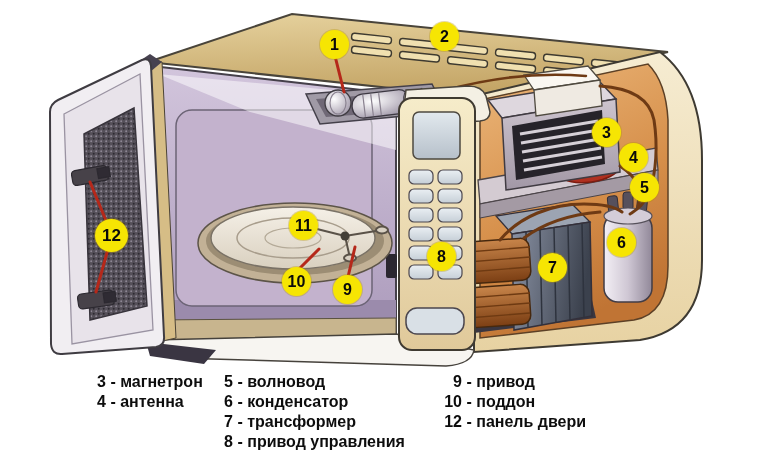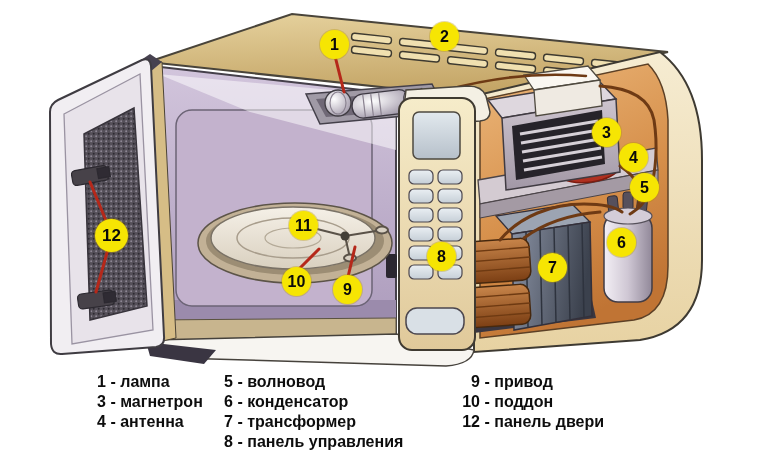--- a/index.html
+++ b/index.html
@@ -288,30 +288,29 @@
   <div class="badge" style="left:607px;top:228px">6</div>
   <div class="badge" style="left:538px;top:253px">7</div>
   <div class="badge" style="left:427px;top:242px">8</div>
   <div class="badge" style="left:333px;top:275px">9</div>
   <div class="badge" style="left:282px;top:267px">10</div>
   <div class="badge" style="left:289px;top:211px">11</div>
   <div class="badge big" style="left:95px;top:219px">12</div>
 
   <div class="legend">
     <div class="lcol lcol-1" style="left:95px">
-      <div class="lrow"><span class="lnum">1</span><span class="lsep"> - </span><span class="llab">лампа</span></div>
       <div class="lrow"><span class="lnum">3</span><span class="lsep"> - </span><span class="llab">магнетрон</span></div>
       <div class="lrow"><span class="lnum">4</span><span class="lsep"> - </span><span class="llab">антенна</span></div>
     </div>
     <div class="lcol lcol-2" style="left:222px">
       <div class="lrow"><span class="lnum">5</span><span class="lsep"> - </span><span class="llab">волновод</span></div>
       <div class="lrow"><span class="lnum">6</span><span class="lsep"> - </span><span class="llab">конденсатор</span></div>
       <div class="lrow"><span class="lnum">7</span><span class="lsep"> - </span><span class="llab">трансформер</span></div>
-      <div class="lrow"><span class="lnum">8</span><span class="lsep"> - </span><span class="llab">панель управления</span></div>
+      <div class="lrow"><span class="lnum">8</span><span class="lsep"> - </span><span class="llab">привод управления</span></div>
     </div>
-    <div class="lcol lcol-3" style="left:458px">
+    <div class="lcol lcol-3" style="left:440px">
       <div class="lrow"><span class="lnum">9</span><span class="lsep"> - </span><span class="llab">привод</span></div>
       <div class="lrow"><span class="lnum">10</span><span class="lsep"> - </span><span class="llab">поддон</span></div>
       <div class="lrow"><span class="lnum">12</span><span class="lsep"> - </span><span class="llab">панель двери</span></div>
     </div>
   </div>
 
 </div>
 
 </body></html>

